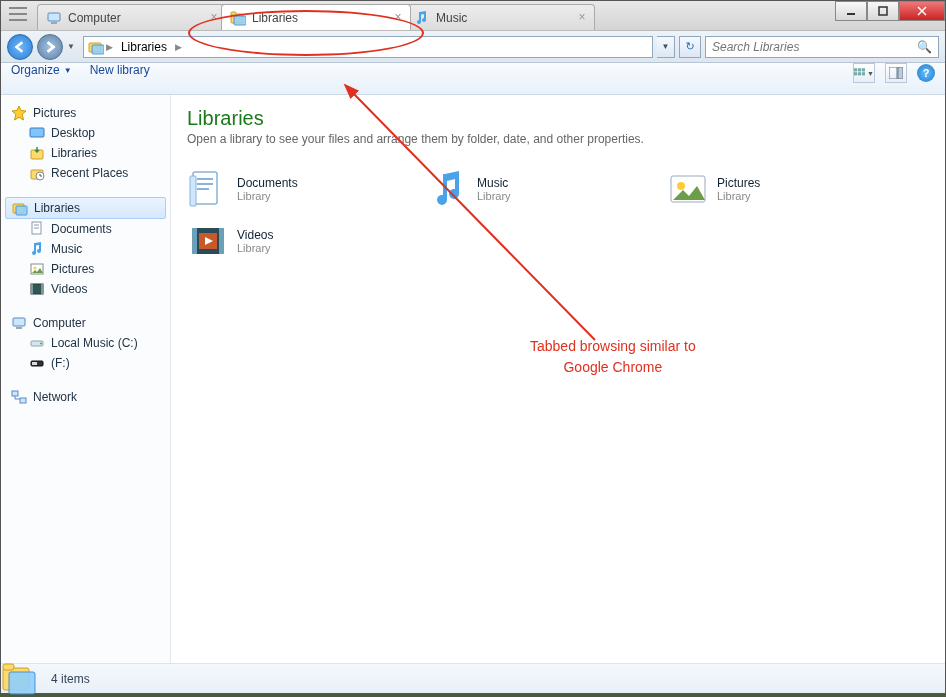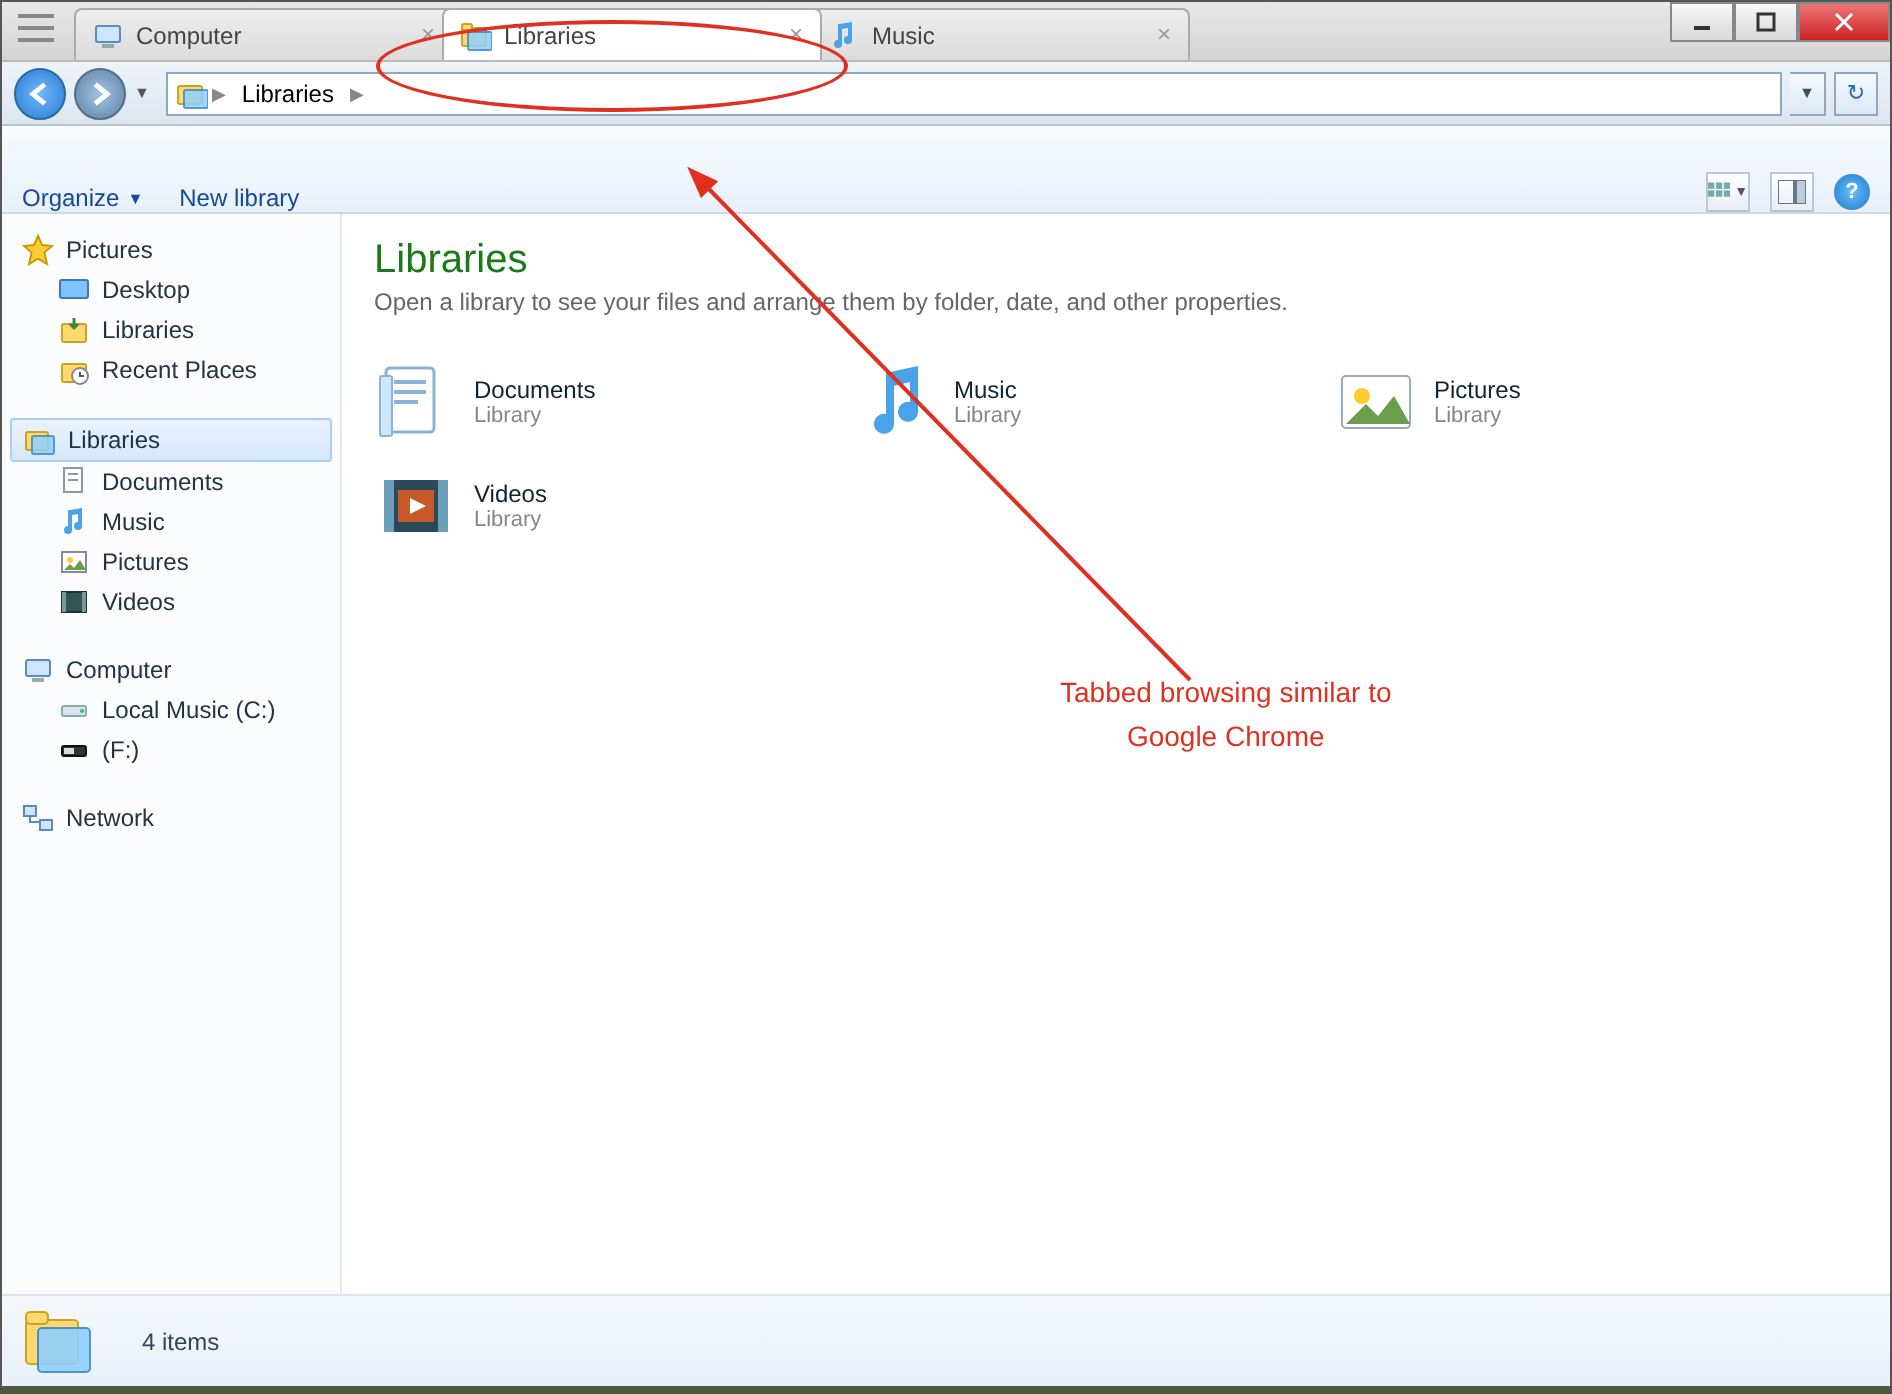--- a/index.html
+++ b/index.html
@@ -32,21 +32,21 @@
   .addr { flex:1; height:22px; background:#fff; border:1px solid #91a7bd; display:flex; align-items:center; padding:0 4px; font-size:12px; }
   .addr .crumb { display:flex; align-items:center; height:100%; padding:0 6px; cursor:pointer; }
   .addr .sep { color:#888; font-size:9px; padding:0 2px; }
   .addr-dd { width:18px; height:22px; border:1px solid #91a7bd; border-left:none; background: linear-gradient(#f5f9ff,#dce8f5); display:flex; align-items:center; justify-content:center; font-size:8px; cursor:pointer; color:#355;}
   .refresh { width:22px; height:22px; border:1px solid #91a7bd; background: linear-gradient(#f5f9ff,#dce8f5); display:flex; align-items:center; justify-content:center; font-size:11px; color:#2a6aa8; cursor:pointer;}
   .search { width:234px; height:22px; border:1px solid #91a7bd; background:#fff; display:flex; align-items:center; padding:0 6px; font-size:12px; color:#888; font-style:italic; position:relative;}
   .search .mag { position:absolute; right:6px; color:#5a7ca0; font-style:normal;}
   .search input { border:none; outline:none; width:100%; font-size:12px; font-style:italic; color:#555; background:transparent;}
 
   
-  .toolbar { height:44px; background: linear-gradient(#f8fbff,#e8f0f9); border-bottom:1px solid #cdd9e6; display:flex; align-items:flex-end; padding:0 10px; gap:18px; font-size:12px; }
+  .toolbar { height:32px; background: linear-gradient(#f8fbff,#e8f0f9); border-bottom:1px solid #cdd9e6; display:flex; align-items:flex-start; padding:0 10px; gap:18px; font-size:12px; }
   .tool-item { color:#16499a; cursor:pointer; display:flex; align-items:center; gap:4px;}
   .tool-item .dd { font-size:8px; }
   .toolbar-right { margin-left:auto; display:flex; align-items:center; gap:10px; }
   .view-ico { width:22px; height:20px; border:1px solid #b9c8d8; background:linear-gradient(#fff,#e8eef6); cursor:pointer; display:flex; align-items:center; justify-content:center; font-size:10px; color:#556;}
   .help-ico { width:18px; height:18px; border-radius:50%; background:radial-gradient(#6ac0ff,#1a78c8); color:#fff; font-size:11px; font-weight:bold; display:flex; align-items:center; justify-content:center; cursor:pointer;}
 
   
   .body { flex:1; display:flex; min-height:0; }
   .sidebar { width:170px; border-right:1px solid #e4e8ec; padding:8px 0; font-size:12px; overflow:auto; background:#fbfcfd;}
   .nav-group { margin-bottom:14px; }
@@ -57,21 +57,21 @@
 
   .content { flex:1; padding:12px 16px; overflow:auto; }
   .content h1 { color:#1a7a1a; font-size:20px; font-weight:normal; margin-bottom:2px;}
   .content .sub { color:#666; font-size:12px; margin-bottom:22px;}
   .lib-grid { display:flex; flex-wrap:wrap; gap:10px 40px; }
   .lib-item { display:flex; align-items:center; gap:8px; width:200px; cursor:pointer;}
   .lib-item .big-ico { width:42px; height:42px; display:flex; align-items:center; justify-content:center;}
   .lib-item .lbl .name { font-size:12px; color:#123;}
   .lib-item .lbl .type { font-size:11px; color:#888;}
 
-  .statusbar { height:46px; border-top:1px solid #dde4ec; background:linear-gradient(#f4f8fc,#e9f0f8); display:flex; align-items:center; padding:0 10px; font-size:12px; color:#345; gap:22px;}
+  .statusbar { height:30px; border-top:1px solid #dde4ec; background:linear-gradient(#f4f8fc,#e9f0f8); display:flex; align-items:center; padding:0 0; font-size:12px; color:#345; gap:12px;}
   .statusbar .big-ico { width:38px; height:34px; }
 
   
   .anno-ellipse { position:absolute; left:188px; top:10px; width:236px; height:46px; border:2px solid #e03020; border-radius:50%; pointer-events:none; z-index:100;}
   .anno-text { position:absolute; left:530px; top:336px; color:#e03020; font-family:"Segoe Script","Comic Sans MS",cursive; font-size:14px; line-height:1.5; text-align:center; pointer-events:none; z-index:100;}
   .anno-arrow { position:absolute; left:0; top:0; pointer-events:none; z-index:99;}
 
   
   svg { display:block; }
 </style>
@@ -161,20 +161,24 @@
             <rect x="4" y="6" width="12" height="9" rx="1" fill="#8fd0ff" stroke="#3a8acc" opacity="0.85"></rect>
           </svg>
       </span>
       <span class="sep">▶</span>
       <span class="crumb">Libraries</span>
       <span class="sep">▶</span>
     </div>
     <div class="addr-dd">▼</div>
     <div class="refresh">↻</div>
 
+    <div class="search">
+      <input placeholder="Search Libraries" style="">
+      <span class="mag">🔍</span>
+    </div>
   </div>
 
   <div class="toolbar">
     <div class="tool-item">
       <span>Organize</span>
       <span class="dd">▼</span>
     </div>
     <div class="tool-item">
       <span>New library</span>
     </div>

